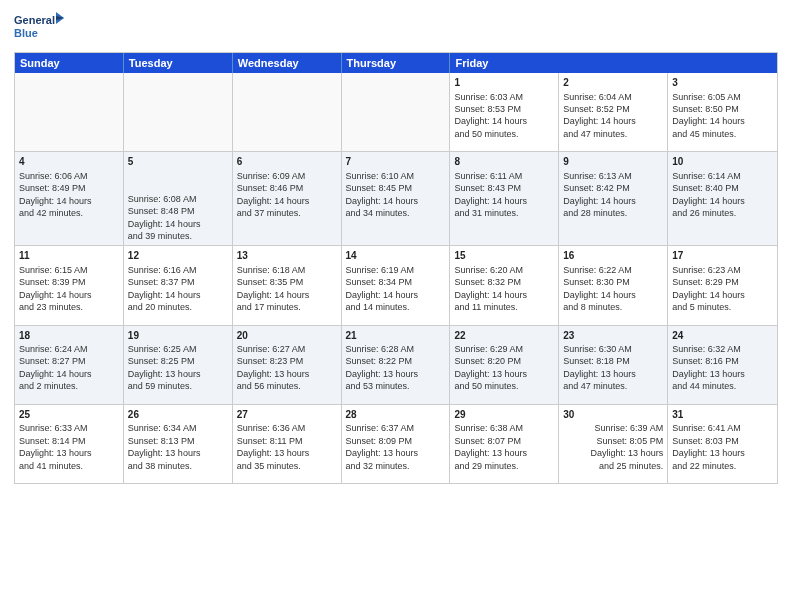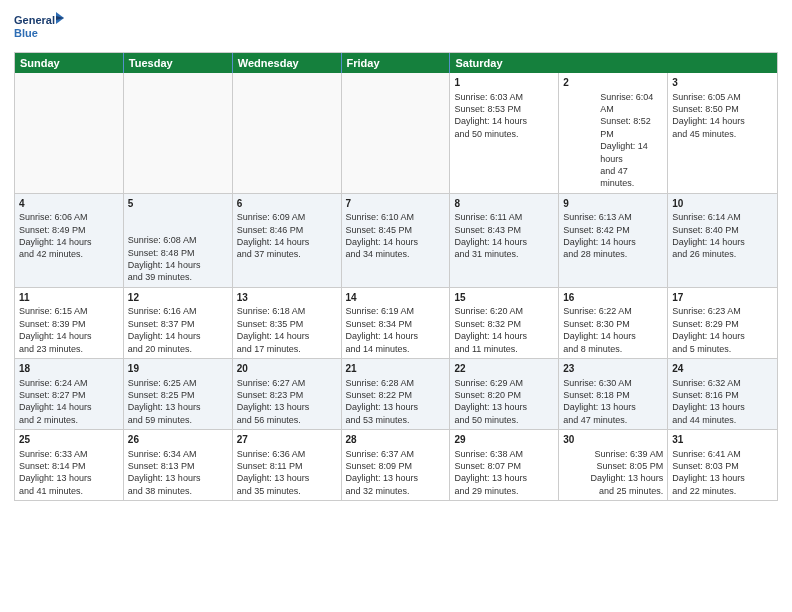--- a/index.html
+++ b/index.html
@@ -42,21 +42,21 @@
     }
     .calendar {
       flex: 1;
       display: flex;
       flex-direction: column;
       border: 1px solid #ccc;
     }
     .day-headers {
       display: grid;
       grid-template-columns: repeat(7, 1fr);
-      background: #15803d;
+      background: #1d4ed8;
     }
     .day-header {
       color: #fff;
       font-size: 11px;
       font-weight: bold;
       text-align: left;
       padding: 4px 5px;
       border-right: 1px solid #5590cc;
     }
     .day-header:last-child { border-right: none; }
@@ -112,39 +112,39 @@
       <div class="main-title"></div>
       <div class="subtitle"></div>
     </div>
   </div>
 
   <div class="calendar">
     <div class="day-headers">
     <div class="day-header">Sunday</div>
         <div class="day-header">Tuesday</div>
         <div class="day-header">Wednesday</div>
+        <div class="day-header">Thursday</div>
         <div class="day-header">Friday</div>
-        <div class="day-header">Saturday</div>
       </div>
     <div class="calendar-body">
     <div class="week-row">
           <div class="day-cell empty"></div>
           <div class="day-cell empty"></div>
           <div class="day-cell empty"></div>
           <div class="day-cell empty"></div>
           <div class="day-cell">
             <div class="day-number">1</div>
             <div class="day-info" style="white-space: pre-line;">Sunrise: 6:03 AM
 Sunset: 8:53 PM
 Daylight: 14 hours
 and 50 minutes.</div>
           </div>
           <div class="day-cell">
             <div class="day-number">2</div>
-            <div class="day-info" style="white-space: pre-line; margin-left: 37px;">Sunrise: 6:04 AM
+            <div class="day-info" style="white-space: pre-line;">Sunrise: 6:04 AM
 Sunset: 8:52 PM
 Daylight: 14 hours
 and 47 minutes.</div>
           </div>
           <div class="day-cell">
             <div class="day-number">3</div>
             <div class="day-info" style="white-space: pre-line;">Sunrise: 6:05 AM
 Sunset: 8:50 PM
 Daylight: 14 hours
 and 45 minutes.</div>

